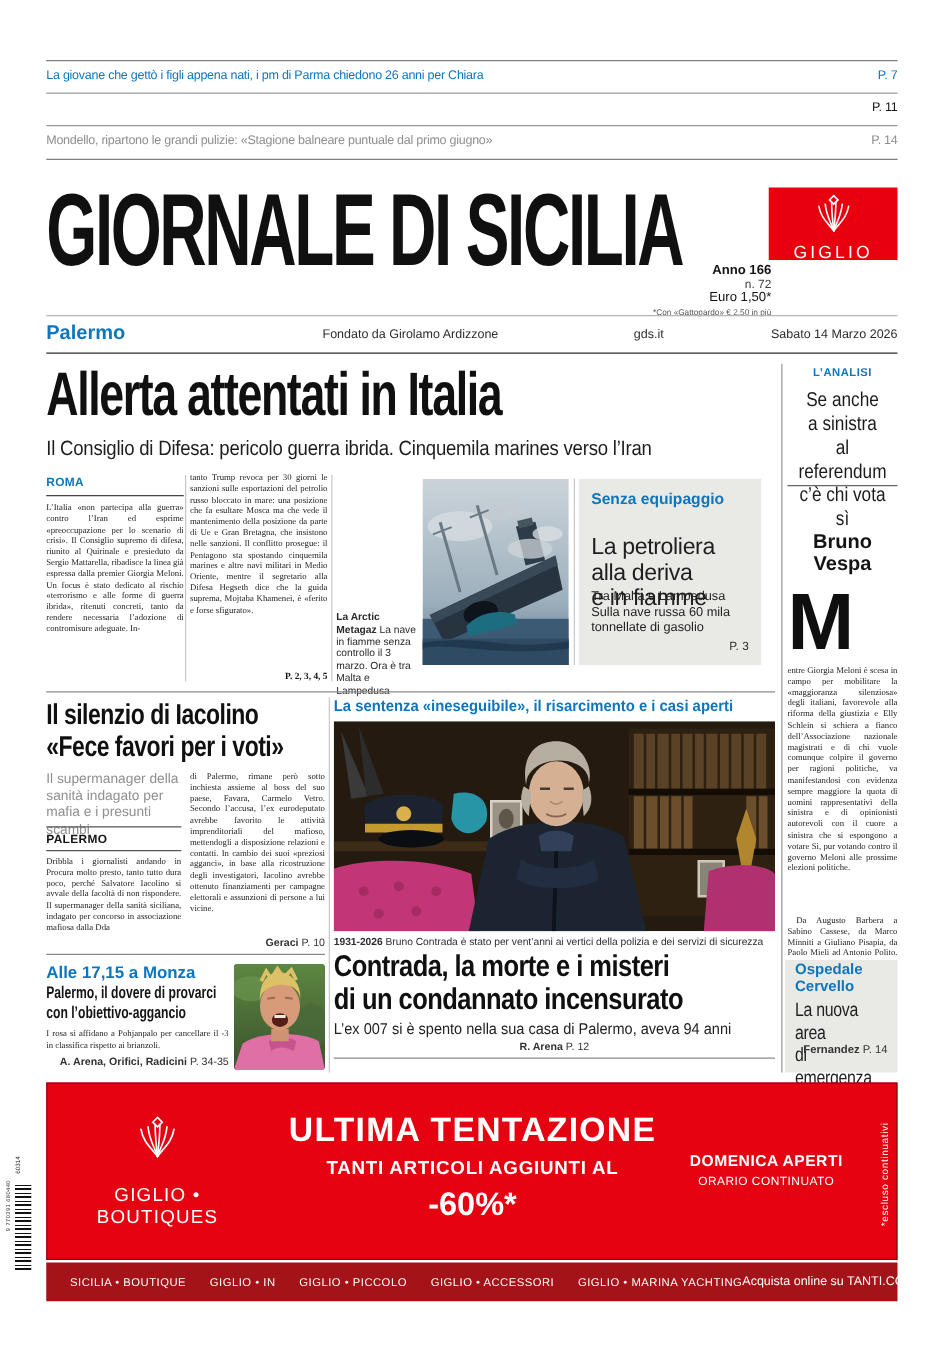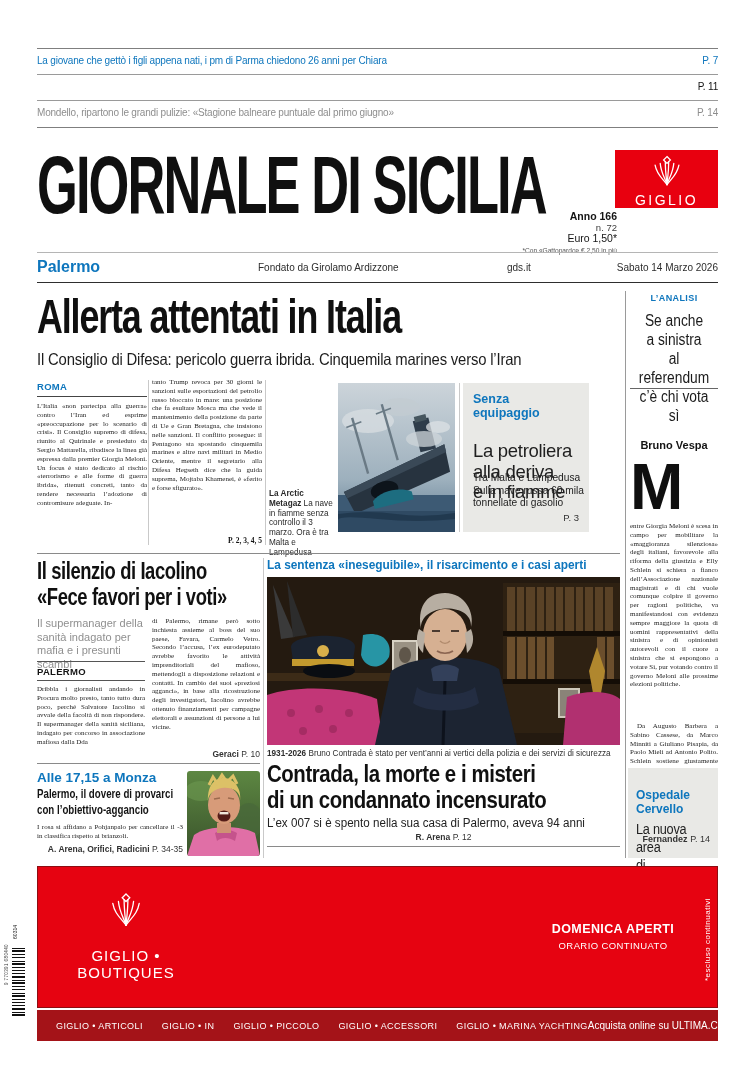--- a/index.html
+++ b/index.html
@@ -148,47 +148,47 @@
           <ellipse cx="86" cy="56" rx="18" ry="8" fill="#cfd6da"></ellipse>
           <ellipse cx="100" cy="44" rx="12" ry="6" fill="#dde2e5"></ellipse>
         </g>
       <rect y="128" width="117" height="21" fill="#2f4a63"></rect>
       <path d="M0 131 Q30 127 58 131 T117 130 L117 136 Q80 140 40 136 T0 137 Z" fill="#21394f"></path>
     </svg>
   </div>
 
   <div class="vline" style="left:459px;top:383px;height:149px"></div>
 
-  <div class="abs graybox" style="left:463px;top:383px;width:126px;height:149px;box-sizing:border-box;padding:9px 10px">
+  <div class="abs graybox" style="left:463px;top:383px;width:146px;height:149px;box-sizing:border-box;padding:9px 10px">
     <div class="boxkick" style="font-size:12.5px">Senza equipaggio</div>
     <div class="boxtitle pl" style="font-size:18.5px;line-height:20.5px;margin-top:21px">La petroliera
 alla deriva
 e in fiamme</div>
     <div class="abs pl" style="left:10px;bottom:22px;font-size:10.2px;line-height:12.6px;color:#222">Tra Malta e Lampedusa
 Sulla nave russa 60 mila
 tonnellate di gasolio</div>
     <div class="abs" style="right:10px;bottom:9px;font-size:9.5px;color:#333">P. 3</div>
   </div>
 
   <div class="vline" style="left:625px;top:291px;height:567px;background:#9a9a9a"></div>
   <div class="abs" style="left:630px;top:293px;width:88px;text-align:center">
     <div class="blue b" style="font-size:9px;letter-spacing:.4px">L’ANALISI</div>
     <div class="pl sqzc" style="font-size:16px;line-height:19px;margin-top:8px;color:#1b1b1b;transform:scaleX(.86)">Se anche
 a sinistra
 al referendum
 c’è chi vota sì</div>
     <div class="hline" style="left:0;top:95px;width:88px;background:#666"></div>
-    <div class="b" style="font-size:11px;margin-top:14px">Bruno Vespa</div>
+    <div class="b" style="font-size:16px;">Bruno Vespa</div>
     <div class="b" style="font-size:64px;line-height:60px;margin-top:6px;text-align:left;color:#0f0f0f">M</div>
     <div class="body" style="width:88px;height:200px;margin-top:5px">entre Giorgia Meloni è scesa in campo per mobilitare la «maggioranza silenziosa» degli italiani, favorevole alla riforma della giustizia e Elly Schlein si schiera a fianco dell’Associazione nazionale magistrati e di chi vuole comunque colpire il governo per ragioni politiche, va manifestandosi con evidenza sempre maggiore la quota di uomini rappresentativi della sinistra e di opinionisti autorevoli con il cuore a sinistra che si espongono a votare Sì, pur votando contro il governo Meloni alle prossime elezioni politiche.</div>
     <div class="body" style="width:88px;height:74px;text-indent:7px">Da Augusto Barbera a Sabino Cassese, da Marco Minniti a Giuliano Pisapia, da Paolo Mieli ad Antonio Polito. Schlein sostiene giustamente che da tre anni il maggiore partito della sinistra italiana ha cambiato strada.</div>
     <div class="b" style="font-size:8.5px;text-align:right;margin-top:2px">segue a P. 13</div>
   </div>
 
-  <div class="abs graybox" style="left:628px;top:768px;width:90px;height:90px;box-sizing:border-box;padding:20px 8px;text-align:left">
+  <div class="abs graybox" style="left:628px;top:768px;width:90px;height:90px;box-sizing:border-box;padding:0 8px;text-align:left">
     <div class="boxkick" style="font-size:12px">Ospedale Cervello</div>
     <div class="boxtitle pl sqz" style="font-size:15.5px;line-height:18px;margin-top:4px;transform:scaleX(.82)">La nuova area
 di emergenza</div>
     <div class="abs" style="right:8px;bottom:14px;font-size:9px;color:#333">
       <span class="b">Fernandez</span>
       <span>P. 14</span>
     </div>
   </div>
 
   <div class="hline" style="left:37px;top:553px;width:583px;background:#8a8a8a"></div>
@@ -330,34 +330,39 @@
             <path d="M20 34 C17 25 13 20 12 9"></path>
             <path d="M20 34 C19 24 18 18 18 7"></path>
           <path d="M20 34 C21 24 22 18 22 7"></path>
             <path d="M20 34 C23 25 27 20 28 9"></path>
             <path d="M20 34 C26 26 32 22 34 11"></path>
           <path d="M20 1 L24 5 L20 9 L16 5 Z"></path>
         </g>
       </svg>
       <div style="font-size:15px;letter-spacing:1px;margin-top:16px">GIGLIO • BOUTIQUES</div>
     </div>
+    <div class="abs" style="left:170px;top:22px;width:340px;text-align:center">
+      <div class="b" style="font-size:27px;letter-spacing:1px">ULTIMA TENTAZIONE</div>
+      <div class="b" style="font-size:15px;letter-spacing:.6px;margin-top:6px">TANTI ARTICOLI AGGIUNTI AL</div>
+      <div class="b" style="font-size:26px;margin-top:5px">-60%*</div>
+    </div>
     <div class="abs" style="left:500px;top:55px;width:150px;text-align:center">
       <div class="b" style="font-size:12.5px;letter-spacing:.4px">DOMENICA APERTI</div>
       <div style="font-size:9.5px;letter-spacing:.4px;margin-top:4px">ORARIO CONTINUATO</div>
     </div>
     <div class="abs vertical-note" style="right:5px;top:28px;height:86px">*escluso continuativi</div>
   </div>
 
   <div id="ad-footer">
-    <span class="lnk">GIGLIO • ARTICOLI</span>
+    <span class="lnk">SICILIA • BOUTIQUE</span>
     <span class="lnk">GIGLIO • IN</span>
     <span class="lnk">GIGLIO • PICCOLO</span>
     <span class="lnk">GIGLIO • ACCESSORI</span>
     <span class="lnk">GIGLIO • MARINA YACHTING</span>
-    <span class="cta">Acquista online su ULTIMA.COM</span>
+    <span class="cta">Acquista online su TANTI.COM</span>
   </div>
 
   <div id="barcode">
     <div class="top">60314</div>
     <div class="bars"></div>
     <div class="num">9 770391 680440</div>
   </div>
 
 </div>
 

